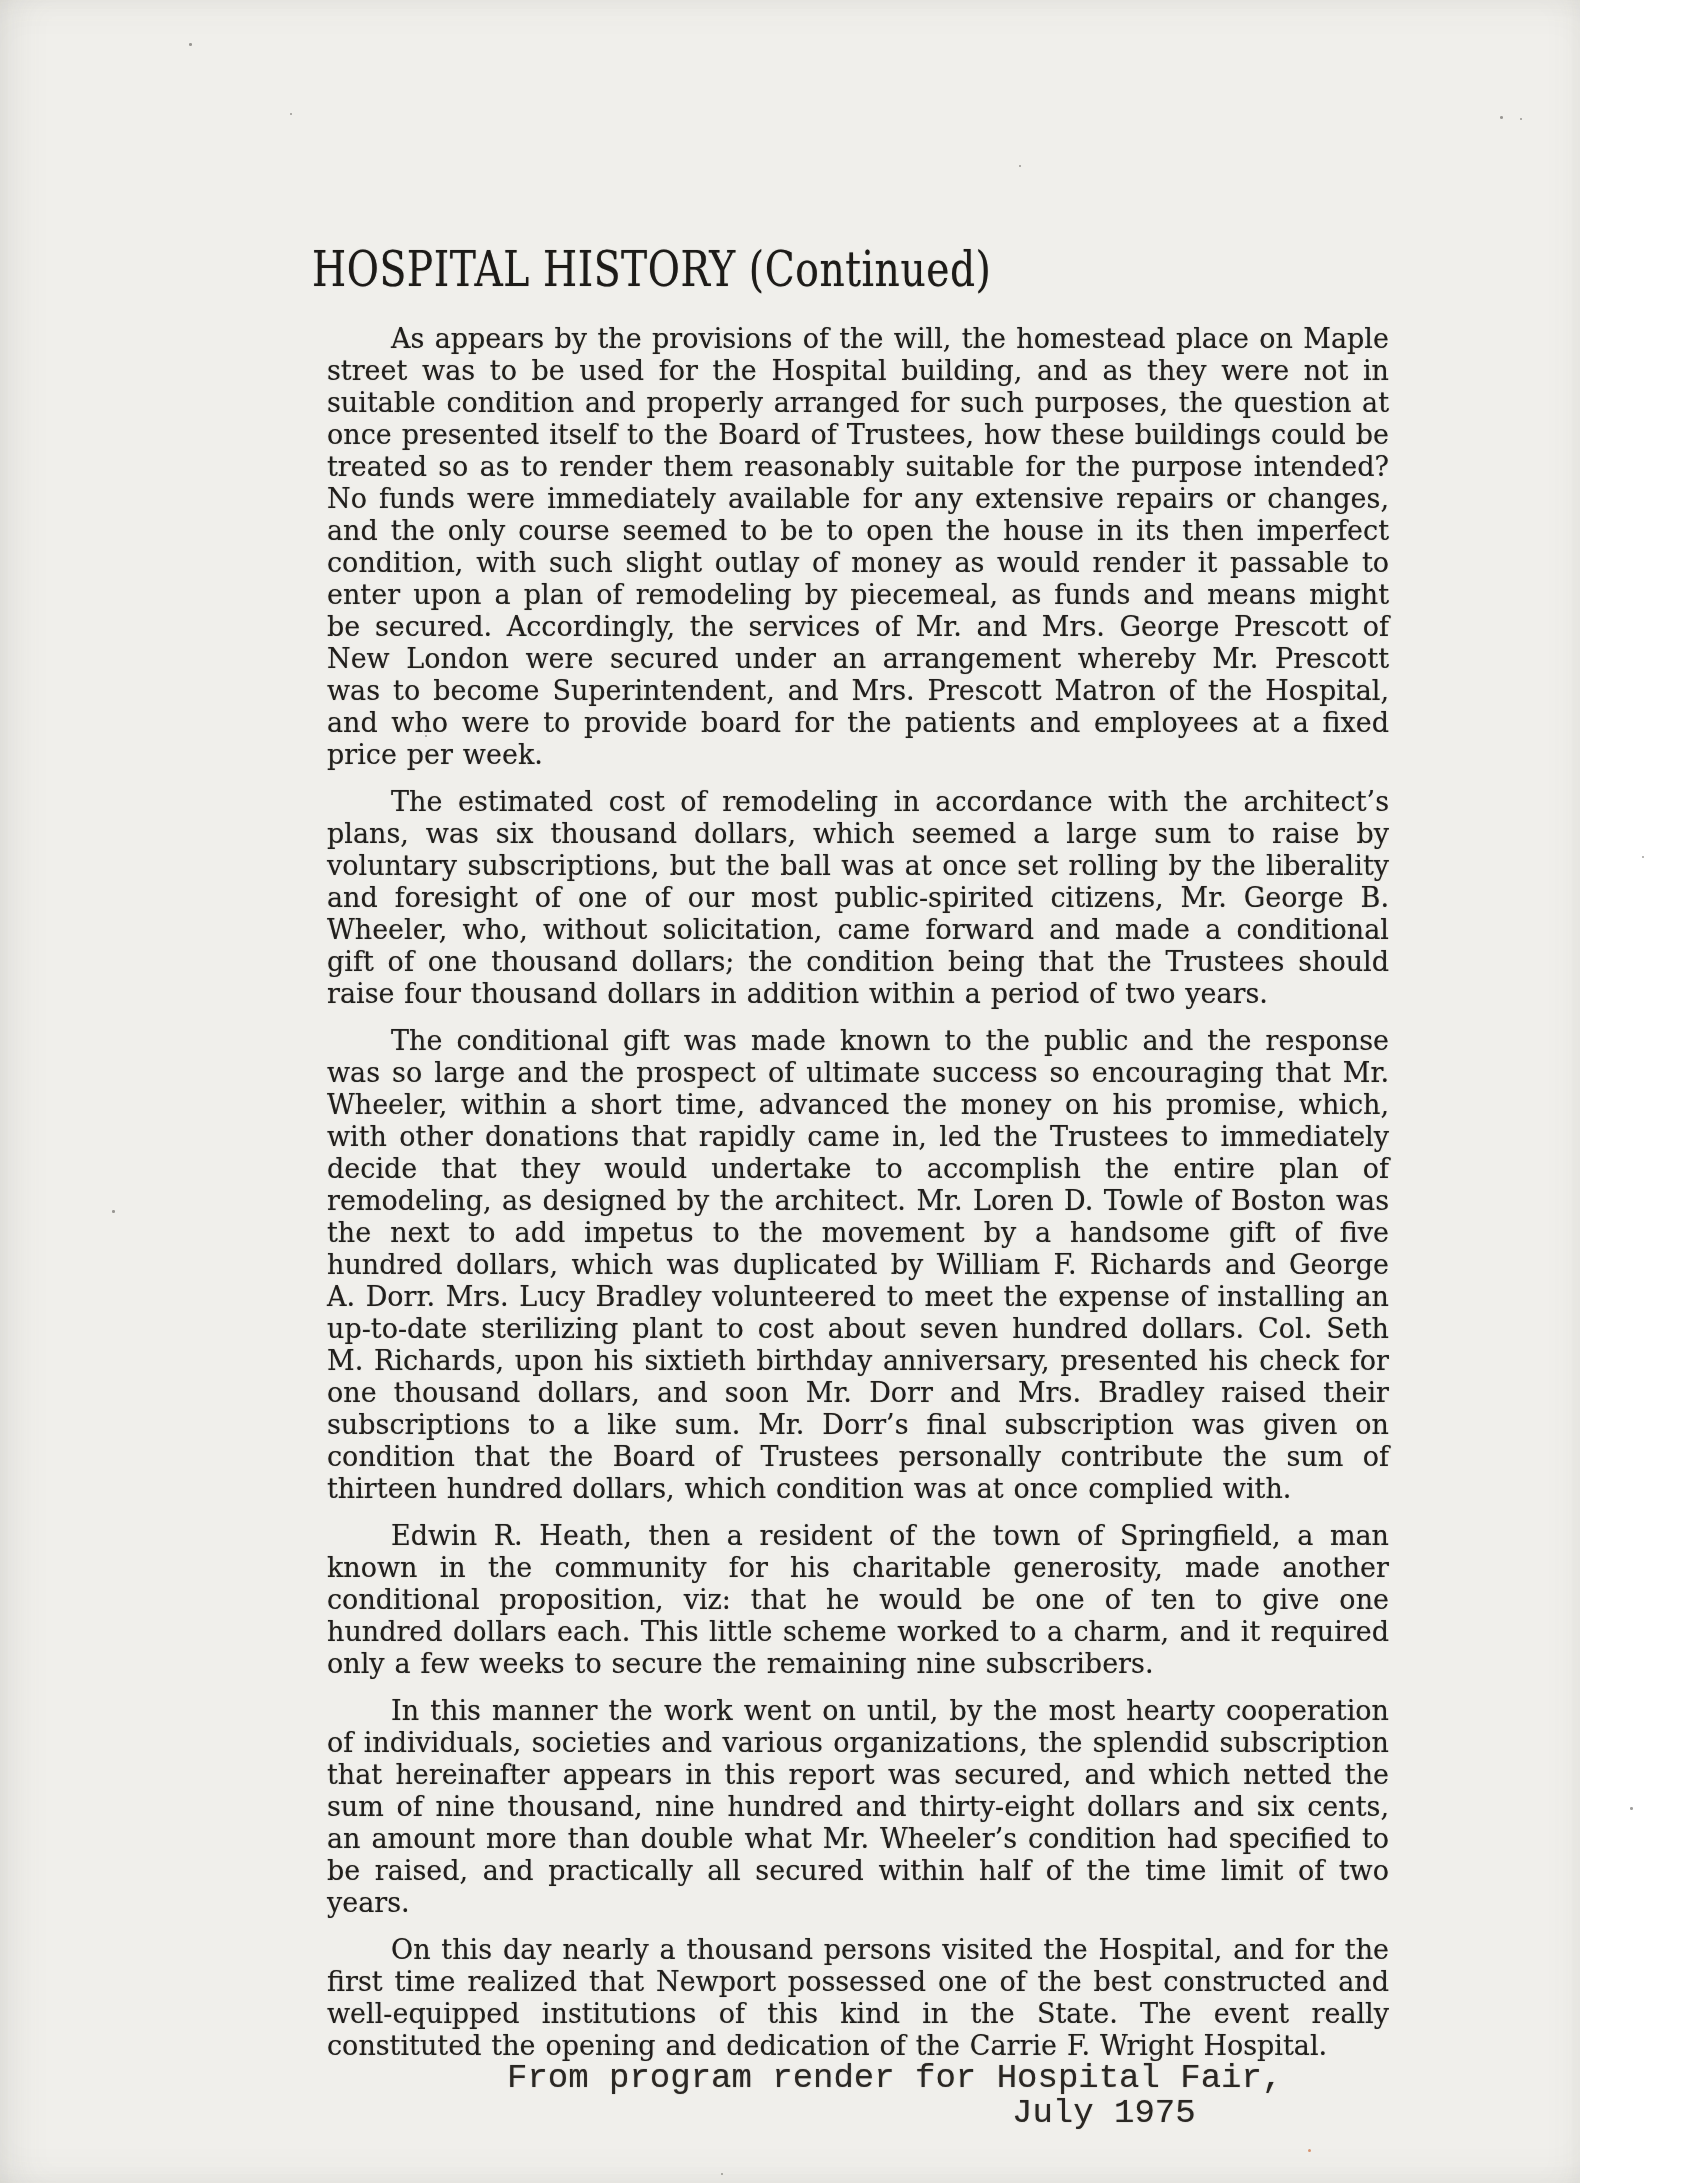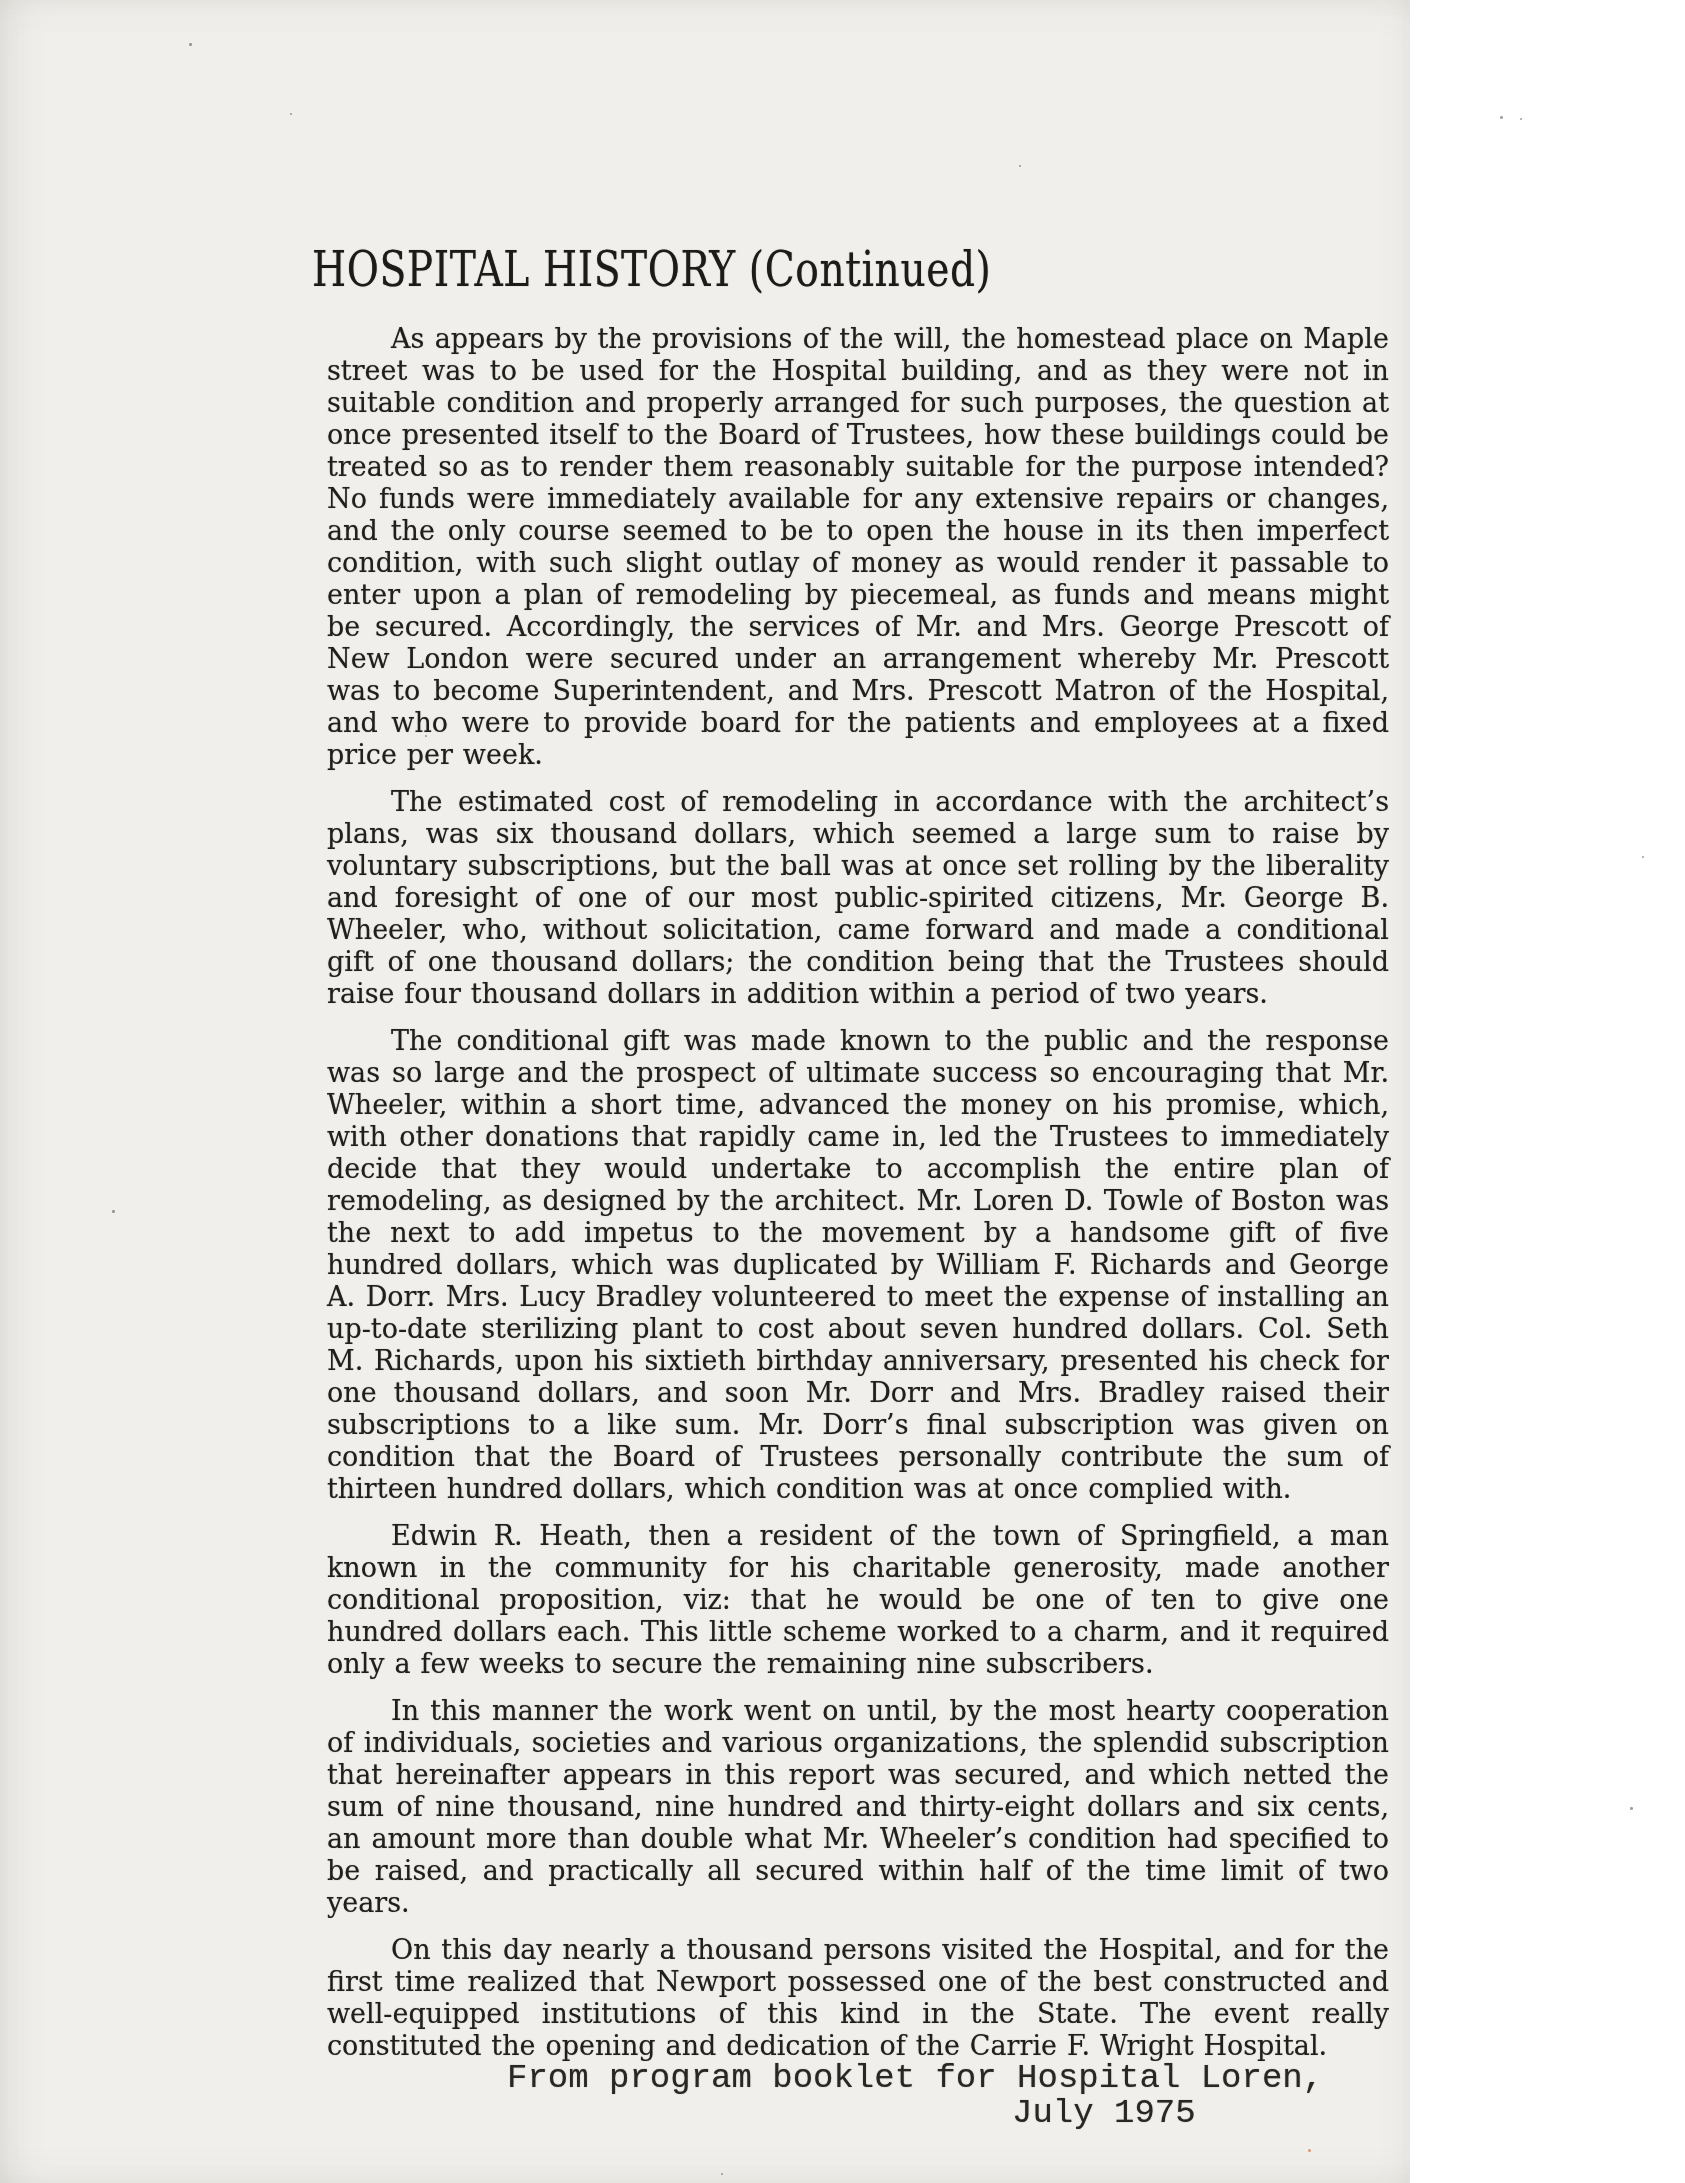--- a/index.html
+++ b/index.html
@@ -9,21 +9,21 @@
   body {
     width: 1686px;
     height: 2183px;
     position: relative;
     overflow: hidden;
     font-family: "DejaVu Serif", serif;
   }
   .page {
     position: absolute;
     left: 0; top: 0;
-    width: 1410px;
+    width: 1580px;
     height: 2183px;
     background: #f0efeb;
     
     box-shadow: inset 30px 0 47px -30px rgba(90,88,82,0.18),
                 inset -23px 0 40px -26.6px rgba(90,88,82,0.10),
                 inset 0 26.6px 47px -30px rgba(90,88,82,0.08),
                 inset 0 -26.6px 47px -30px rgba(90,88,82,0.08);
   }
   .page-title {
     position: absolute;
@@ -100,21 +100,21 @@
   <div class="body-text">
       <p>As appears by the provisions of the will, the homestead place on Maple street was to be used for the Hospital building, and as they were not in suitable condition and properly arranged for such purposes, the question at once presented itself to the Board of Trustees, how these buildings could be treated so as to render them reasonably suitable for the purpose intended? No funds were immediately available for any extensive repairs or changes, and the only course seemed to be to open the house in its then imperfect condition, with such slight outlay of money as would render it passable to enter upon a plan of remodeling by piecemeal, as funds and means might be secured. Accordingly, the services of Mr. and Mrs. George Prescott of New London were secured under an arrangement whereby Mr. Prescott was to become Superintendent, and Mrs. Prescott Matron of the Hospital, and who were to provide board for the patients and employees at a fixed price per week.</p>
       <p>The estimated cost of remodeling in accordance with the architect’s plans, was six thousand dollars, which seemed a large sum to raise by voluntary subscriptions, but the ball was at once set rolling by the liberality and foresight of one of our most public-spirited citizens, Mr. George B. Wheeler, who, without solicitation, came forward and made a conditional gift of one thousand dollars; the condition being that the Trustees should raise four thousand dollars in addition within a period of two years.</p>
       <p>The conditional gift was made known to the public and the response was so large and the prospect of ultimate success so encouraging that Mr. Wheeler, within a short time, advanced the money on his promise, which, with other donations that rapidly came in, led the Trustees to immediately decide that they would undertake to accomplish the entire plan of remodeling, as designed by the architect. Mr. Loren D. Towle of Boston was the next to add impetus to the movement by a handsome gift of five hundred dollars, which was duplicated by William F. Richards and George A. Dorr. Mrs. Lucy Bradley volunteered to meet the expense of installing an up-to-date sterilizing plant to cost about seven hundred dollars. Col. Seth M. Richards, upon his sixtieth birthday anniversary, presented his check for one thousand dollars, and soon Mr. Dorr and Mrs. Bradley raised their subscriptions to a like sum. Mr. Dorr’s final subscription was given on condition that the Board of Trustees personally contribute the sum of thirteen hundred dollars, which condition was at once complied with.</p>
       <p>Edwin R. Heath, then a resident of the town of Springfield, a man known in the community for his charitable generosity, made another conditional proposition, viz: that he would be one of ten to give one hundred dollars each. This little scheme worked to a charm, and it required only a few weeks to secure the remaining nine subscribers.</p>
       <p>In this manner the work went on until, by the most hearty cooperation of individuals, societies and various organizations, the splendid subscription that hereinafter appears in this report was secured, and which netted the sum of nine thousand, nine hundred and thirty-eight dollars and six cents, an amount more than double what Mr. Wheeler’s condition had specified to be raised, and practically all secured within half of the time limit of two years.</p>
       <p>On this day nearly a thousand persons visited the Hospital, and for the first time realized that Newport possessed one of the best constructed and well-equipped institutions of this kind in the State. The event really constituted the opening and dedication of the Carrie F. Wright Hospital.</p>
     </div>
 
   <div class="attribution">
-    <div class="line1">From program booklet for Hospital Loren,</div>
+    <div class="line1">From program render for Hospital Fair,</div>
     <div class="line2">July 1975</div>
   </div>
 
   <div class="speck s1"></div>
   <div class="speck s2"></div>
   <div class="speck s3"></div>
   <div class="speck s4"></div>
   <div class="speck s5"></div>
   <div class="speck s6"></div>
   <div class="speck s7"></div>

